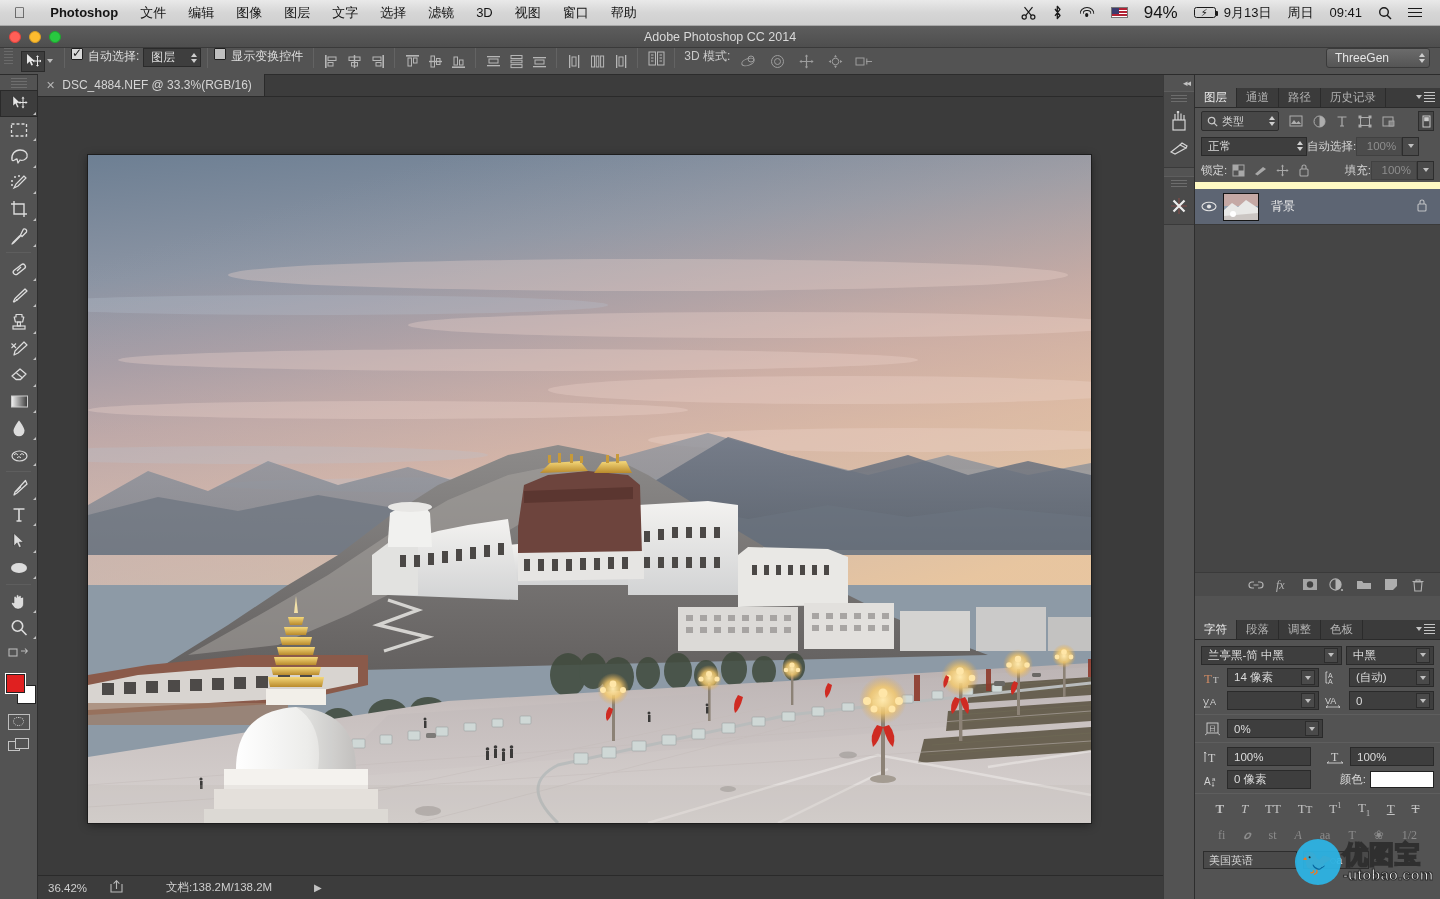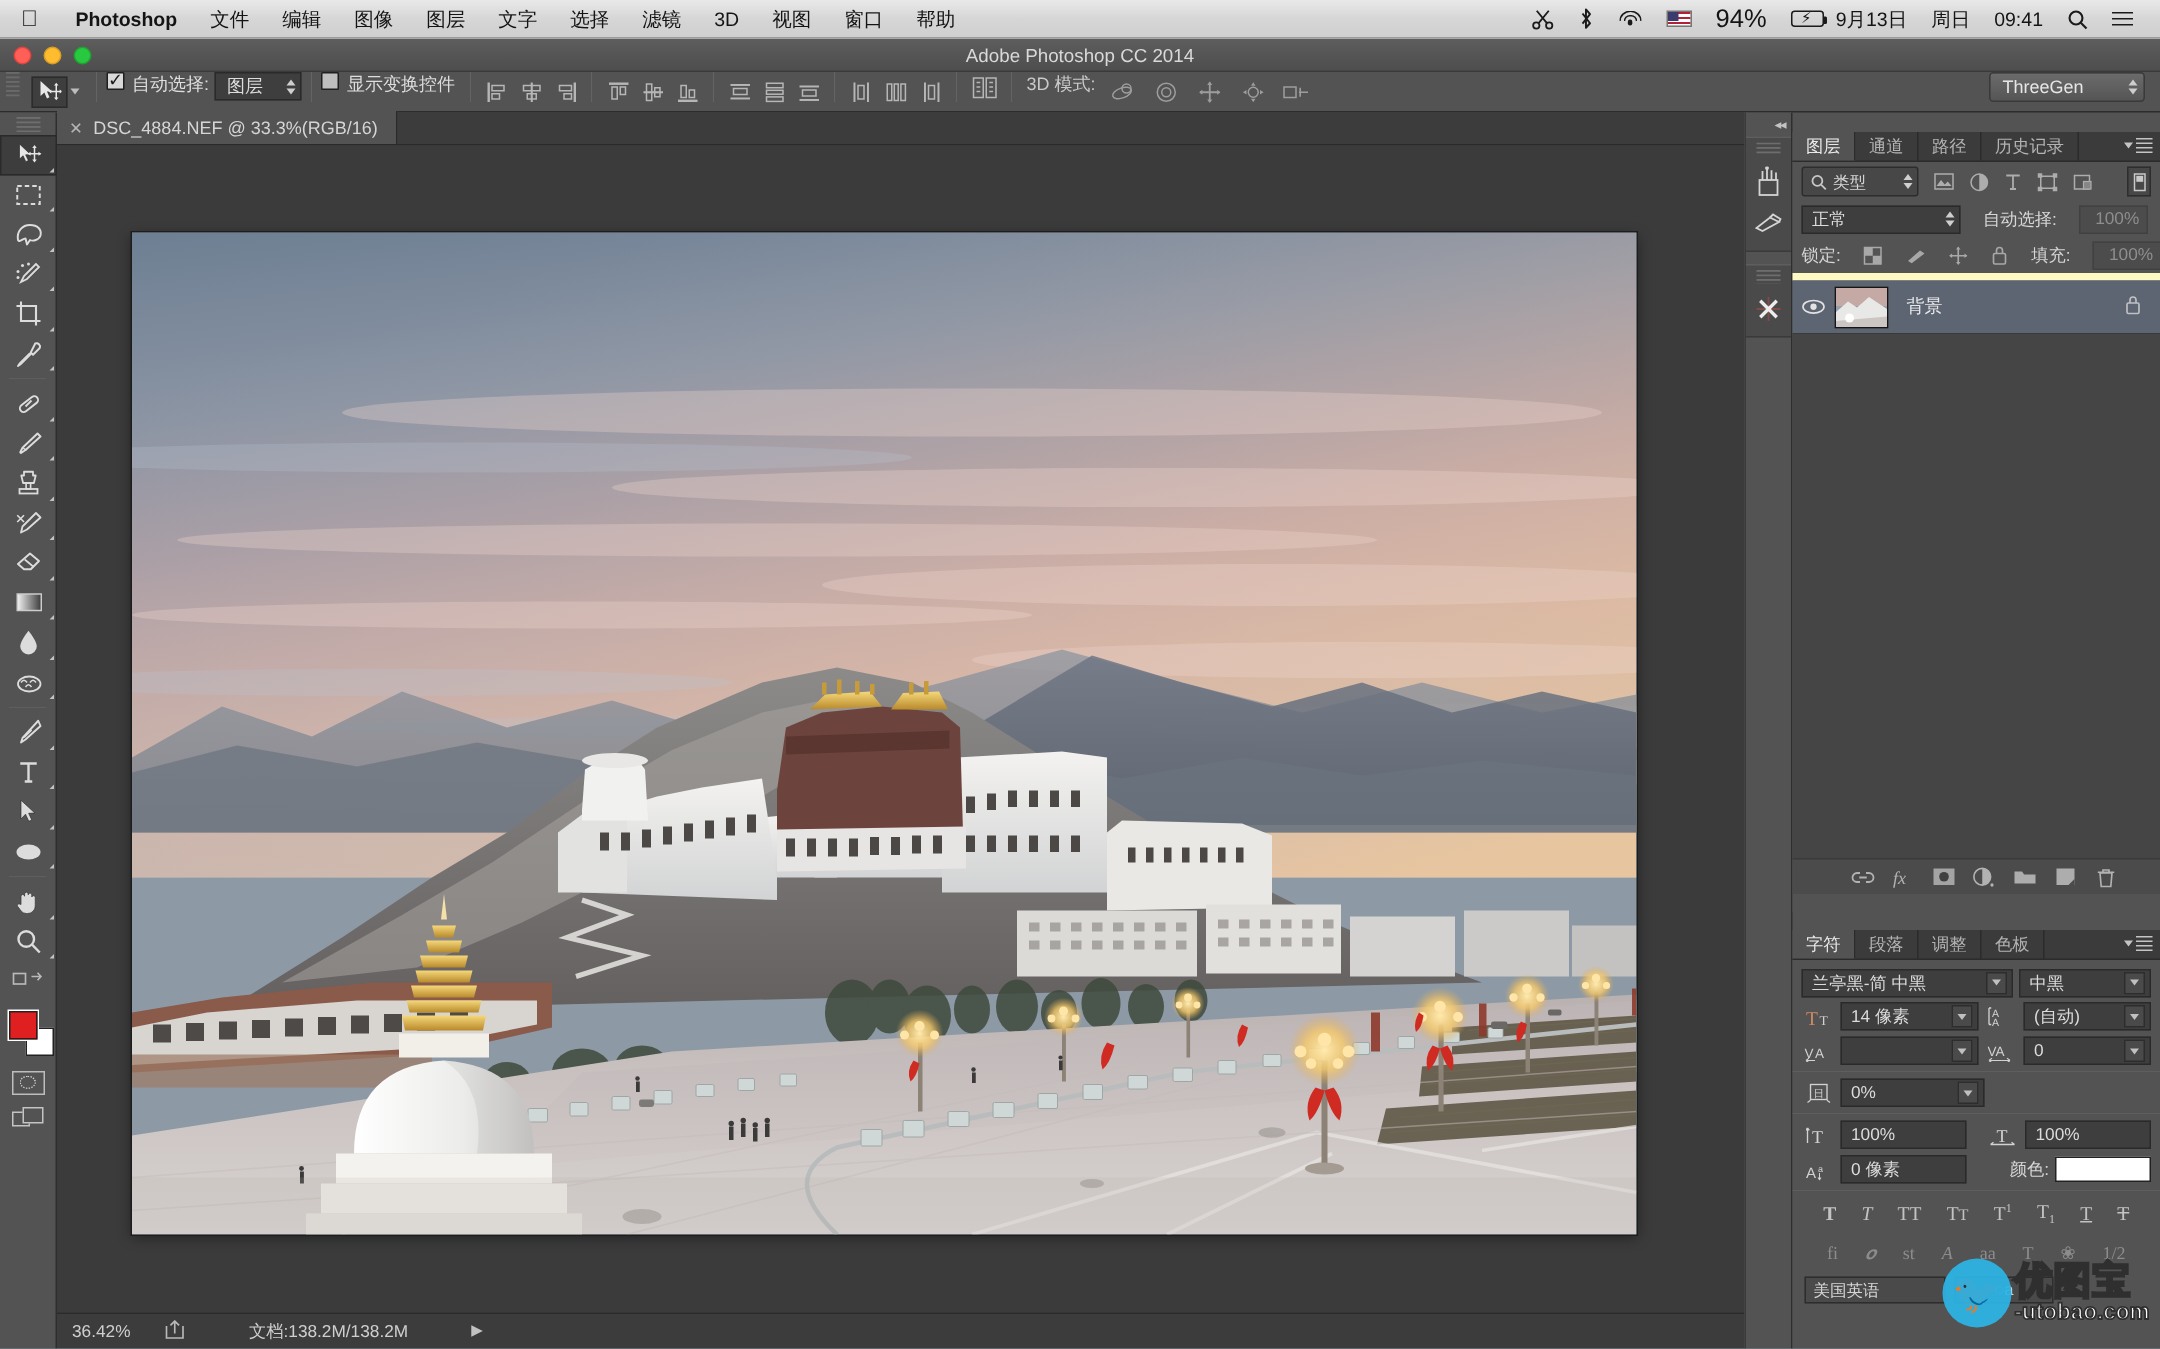--- a/index.html
+++ b/index.html
@@ -178,50 +178,50 @@
     border-bottom:1px solid #2b2b2b; position:relative; }
   .ptab{ display:flex; align-items:center; padding:0 9px; font-size:11.5px; color:#b4b4b4;
     border-right:1px solid #2b2b2b; }
   .ptab.act{ background:#535353; color:#eaeaea; }
   .pmenu{ position:absolute; right:5px; top:4px; display:flex; align-items:center; gap:2px; }
   .pmenu .mlines{ display:flex; flex-direction:column; gap:1.5px; }
   .pmenu .mlines span{ width:11px; height:1.4px; background:#c4c4c4; display:block; }
   .pmenu .mtri{ width:0;height:0;border-left:3px solid transparent;border-right:3px solid transparent;
     border-top:4px solid #c4c4c4; }
 
-  .prow{ display:flex; align-items:center; height:24px; padding:0 6px; gap:15px; }
+  .prow{ display:flex; align-items:center; height:24px; padding:0 6px; gap:0; }
   .field{ background:#3e3e3e; border:1px solid #2a2a2a; height:19px; display:flex;
     align-items:center; padding:0 3px 0 6px; color:#dcdcdc; font-size:11.5px;
     justify-content:space-between; }
   .field.dim{ color:#8e8e8e; background:#4c4c4c; border-color:#414141; }
   .mini-caret{ width:0;height:0;border-left:3px solid transparent;border-right:3px solid transparent;
     border-top:4px solid #c0c0c0; margin-left:4px; }
   .sq-btn{ width:17px; height:19px; background:#4a4a4a; border:1px solid #2d2d2d;
     display:flex; align-items:center; justify-content:center; }
   .lbl{ color:#d6d6d6; font-size:11.5px; white-space:nowrap; }
 
   .filterrow{ display:flex; align-items:center; height:26px; padding:0 6px; gap:4px; }
   .filtersel{ background:#474747; border:1px solid #2d2d2d; border-radius:2px; height:20px;
     width:78px; display:flex; align-items:center; gap:4px; padding:0 3px 0 5px; }
   .ficons{ display:flex; align-items:center; gap:1px; margin-left:2px; }
   .ficon{ width:22px; height:20px; display:flex; align-items:center; justify-content:center; opacity:.72; }
   .tgl{ width:16px; height:20px; background:#474747; border:1px solid #2d2d2d; margin-left:auto;
     display:flex; align-items:center; justify-content:center; }
 
-  .layerlist{ background:#454545; border-top:5px solid #fef9c3; }
+  .layerlist{ background:#454545; border-top:7px solid #fef9c3; }
   .layerrow{ height:36px; display:flex; align-items:center; background:#5d6573; gap:0;
     border-bottom:1px solid #3a3a3a; }
   .eye{ width:28px; display:flex; align-items:center; justify-content:center; }
   .thumb{ width:36px; height:28px; border:1px solid #151515; overflow:hidden; background:#8fa0ae; }
   .lname{ padding-left:12px; color:#e8e8e8; font-size:12px; flex:1; }
   .lock{ padding-right:12px; opacity:.8; }
   .emptylist{ background:#454545; }
 
   .panelbtns{ height:24px; background:#4b4b4b; border-top:1px solid #3a3a3a;
-    display:flex; align-items:center; justify-content:flex-end; gap:10px; padding-right:28px; }
+    display:flex; align-items:center; justify-content:flex-end; gap:10px; padding-right:14px; }
   .pb{ width:17px; height:17px; display:flex; align-items:center; justify-content:center; opacity:.78; }
 
   .charrow{ display:flex; align-items:center; height:23px; padding:0 6px; gap:4px; }
   .cicon{ width:22px; height:20px; display:flex; align-items:center; justify-content:center;
     color:#d2d2d2; font-size:11px; }
   .colorsw{ width:64px; height:17px; background:#fff; border:1px solid #222; }
   .stylebar{ display:flex; align-items:center; justify-content:space-around; height:26px;
     padding:0 12px; color:#cdcdcd; }
   .stylebar span{ font-size:13px; opacity:.92; }
   .stylebar2{ display:flex; align-items:center; justify-content:space-around; height:26px;

